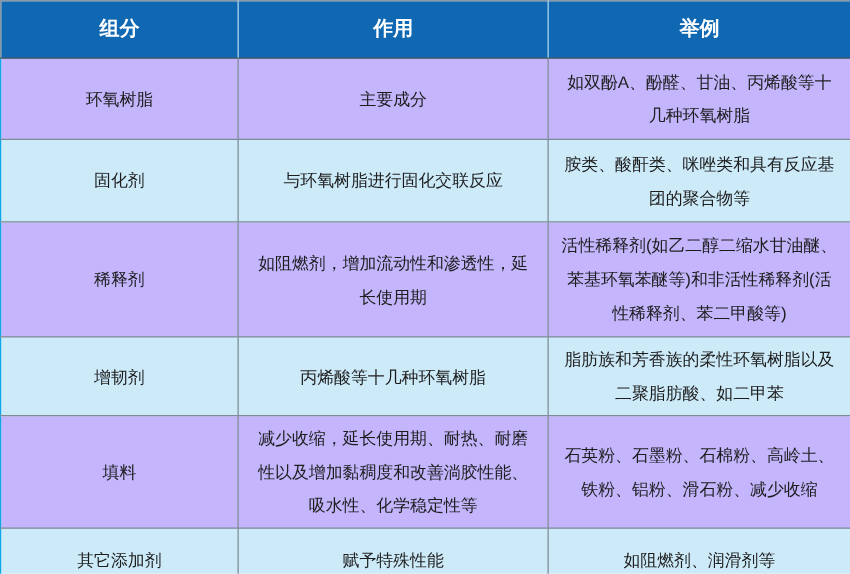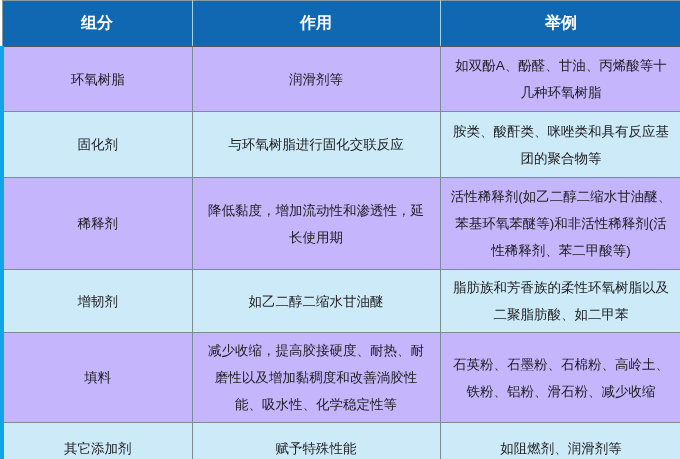--- a/index.html
+++ b/index.html
@@ -58,21 +58,21 @@
 
   tbody tr:nth-child(1) { height: 65px; }
   tbody tr:nth-child(2) { height: 66px; }
   tbody tr:nth-child(3) { height: 92px; }
   tbody tr:nth-child(4) { height: 62px; }
   tbody tr:nth-child(5) { height: 85px; }
   tbody tr:nth-child(6) { height: 52px; }
 
   tbody tr:last-child td { border-bottom: 1px solid #9fb7c4; }
   tbody td:last-child { border-right: 1px solid #9fb7c4; }
-  tbody td:first-child { border-left: 4px solid #0ea5e9; }
+  tbody td:first-child { border-left: 1px solid #0ea5e9; }
 </style>
 </head>
 <body>
 
 <div class="page">
   <table class="components">
     <colgroup>
       <col class="c1">
         <col class="c2">
         <col class="c3">
@@ -80,41 +80,41 @@
     <thead>
       <tr>
         <th>组分</th>
         <th>作用</th>
         <th>举例</th>
       </tr>
     </thead>
     <tbody>
       <tr>
         <td>环氧树脂</td>
-        <td>润滑剂等</td>
+        <td>主要成分</td>
         <td>如双酚A、酚醛、甘油、丙烯酸等十几种环氧树脂</td>
       </tr>
       <tr>
         <td>固化剂</td>
         <td>与环氧树脂进行固化交联反应</td>
         <td>胺类、酸酐类、咪唑类和具有反应基团的聚合物等</td>
       </tr>
       <tr>
         <td>稀释剂</td>
-        <td>降低黏度，增加流动性和渗透性，延长使用期</td>
+        <td>如阻燃剂，增加流动性和渗透性，延长使用期</td>
         <td>活性稀释剂(如乙二醇二缩水甘油醚、苯基环氧苯醚等)和非活性稀释剂(活性稀释剂、苯二甲酸等)</td>
       </tr>
       <tr>
         <td>增韧剂</td>
-        <td>如乙二醇二缩水甘油醚</td>
+        <td>丙烯酸等十几种环氧树脂</td>
         <td>脂肪族和芳香族的柔性环氧树脂以及二聚脂肪酸、如二甲苯</td>
       </tr>
       <tr>
         <td>填料</td>
-        <td>减少收缩，提高胶接硬度、耐热、耐磨性以及增加黏稠度和改善淌胶性能、吸水性、化学稳定性等</td>
+        <td>减少收缩，延长使用期、耐热、耐磨性以及增加黏稠度和改善淌胶性能、吸水性、化学稳定性等</td>
         <td>石英粉、石墨粉、石棉粉、高岭土、铁粉、铝粉、滑石粉、减少收缩</td>
       </tr>
       <tr>
         <td>其它添加剂</td>
         <td>赋予特殊性能</td>
         <td>如阻燃剂、润滑剂等</td>
       </tr>
     </tbody>
   </table>
 </div>

